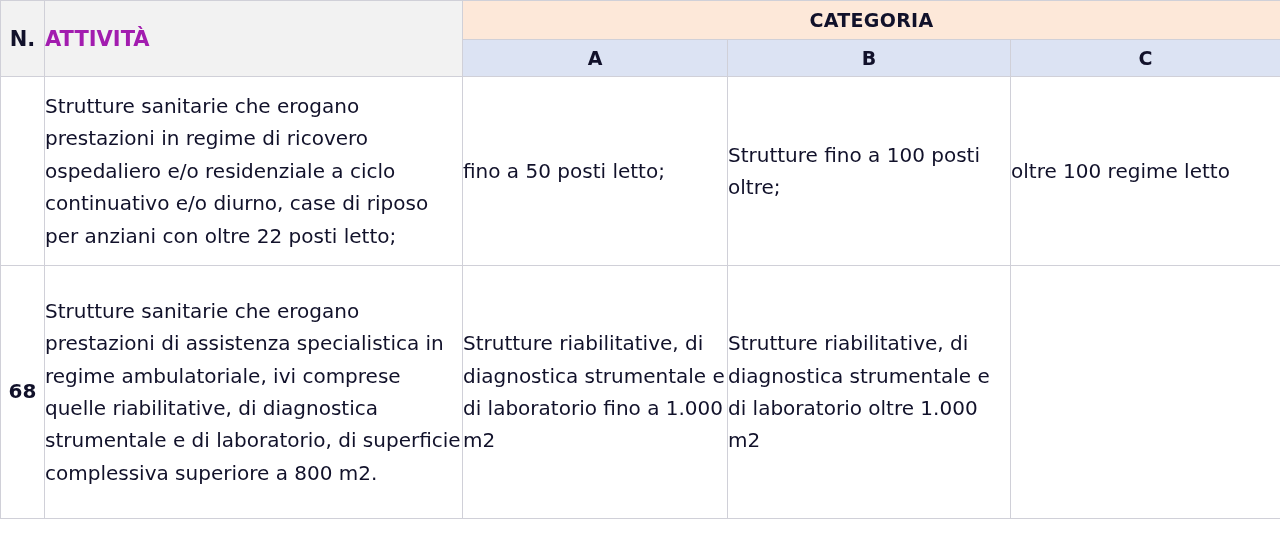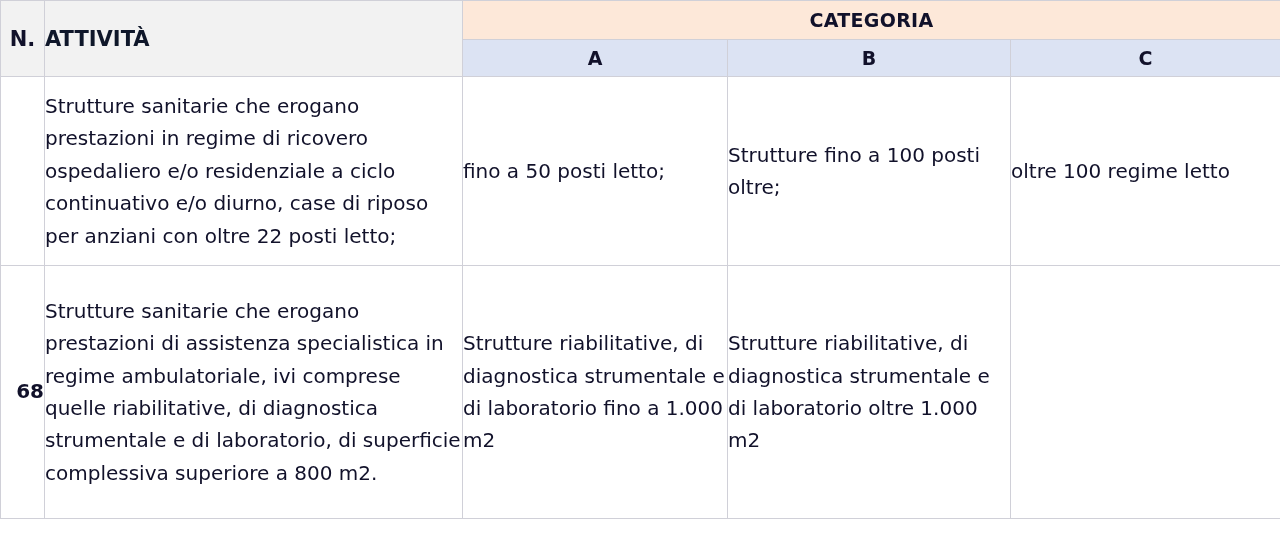--- a/index.html
+++ b/index.html
@@ -39,21 +39,21 @@
     font-size: 21px;
     color: #11112a;
     vertical-align: bottom;
     padding: 0 0 8px 0;
   }
   .hdr-act {
     background: #f2f2f2;
     text-align: left;
     font-weight: bold;
     font-size: 21px;
-    color: #0f172a;
+    color: #a21caf;
     vertical-align: bottom;
     padding: 0 0 8px 6px;
   }
   .hdr-categoria {
     background: #fde8d9;
     text-align: center;
     font-weight: bold;
     font-size: 19px;
     color: #11112a;
     height: 38px;
@@ -61,21 +61,21 @@
   }
   .hdr-sub {
     background: #dce3f3;
     text-align: center;
     font-weight: bold;
     font-size: 19px;
     color: #11112a;
     height: 36px;
   }
   .cell-num {
-    text-align: right;
+    text-align: center;
     vertical-align: top;
     font-weight: bold;
     font-size: 20px;
     color: #11112a;
     padding: 6px 1px 0 0;
     line-height: 1.18;
   }
   .cell-text {
     font-size: 20px;
     line-height: 1.62;

